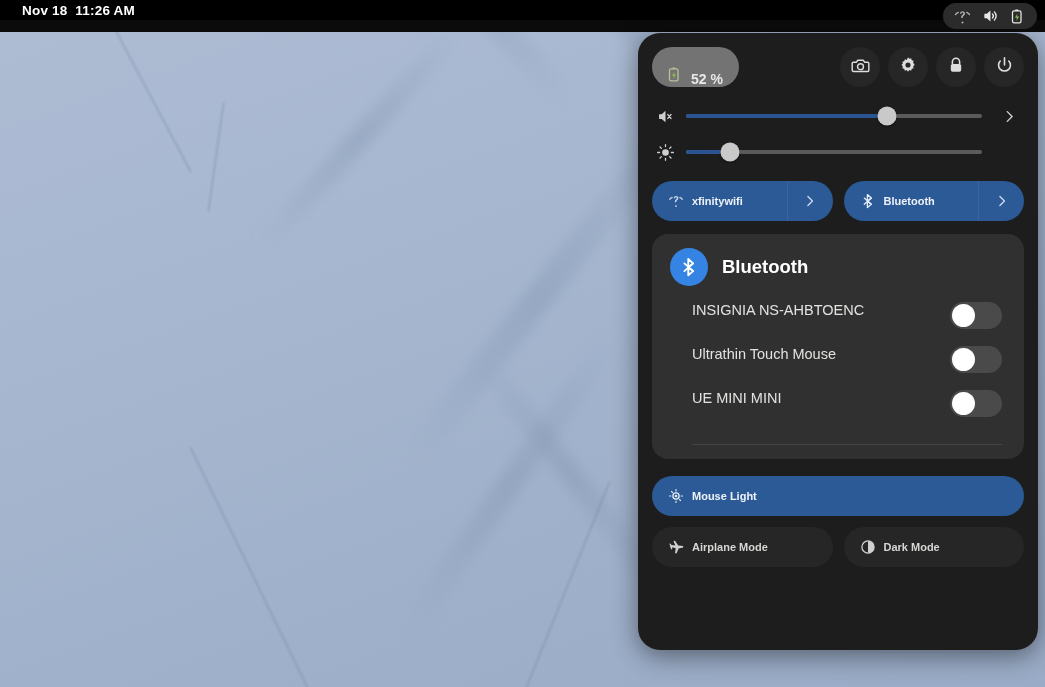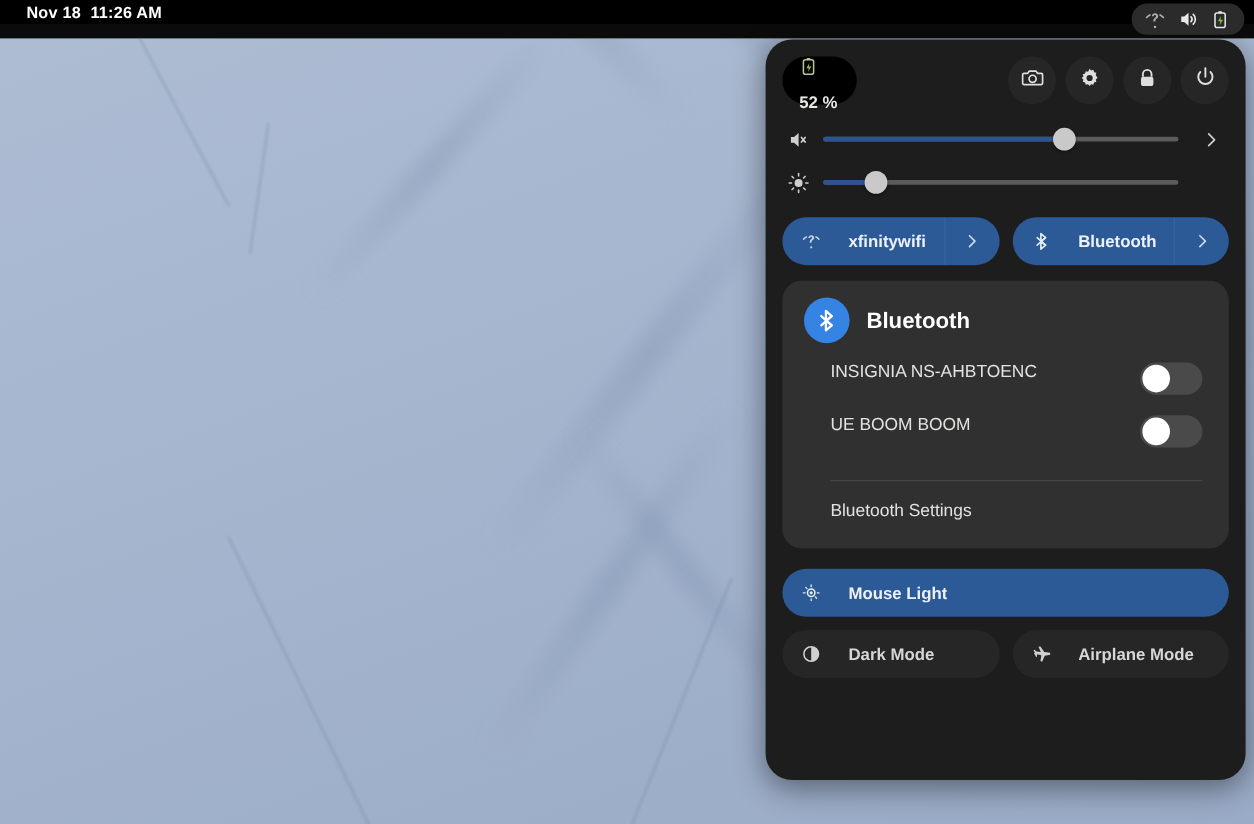--- a/index.html
+++ b/index.html
@@ -71,26 +71,25 @@
     z-index: 15;
   }
 
   
   #qs-header {
     display: flex; align-items: center;
     height: 42px;
     margin-bottom: 10px;
   }
   #battery-chip {
-    display: flex; align-items: flex-start; gap: 8px;
+    display: flex; align-items: flex-end; gap: 8px;
     height: 40px;
     padding: 0 16px 0 14px;
     border-radius: 20px;
-    background: #000000;
-    flex-direction: column;
+    background: #737373;
   }
   #battery-pct {
     color: #e8e8e6;
     font-size: 14px;
     font-weight: bold;
   }
   #qs-header-actions {
     margin-left: auto;
     display: flex; align-items: center; gap: 8px;
   }
@@ -155,23 +154,23 @@
     position: relative;
     overflow: hidden;
   }
   .tile.active { background: #2b5a96; }
   .tile .t-ic {
     width: 24px; display: flex; align-items: center;
     flex-shrink: 0;
   }
   .tile .t-label {
     color: #d6d6d4;
-    font-size: 14px;
+    font-size: 11px;
     font-weight: bold;
-    margin-left: 15px;
+    margin-left: 0;
     white-space: nowrap;
     overflow: hidden;
     text-overflow: ellipsis;
   }
   .tile.active .t-label { color: #eef2f8; }
   .tile .t-arrow {
     position: absolute;
     right: 0; top: 0; bottom: 0;
     width: 46px;
     display: flex; align-items: center; justify-content: center;
@@ -421,27 +420,30 @@
         </svg>
       </span>
       <span id="bt-card-title">Bluetooth</span>
     </div>
 
     <div class="bt-device">
       <span class="dev-name">INSIGNIA NS-AHBTOENC</span>
       <span class="sw"></span>
     </div>
     <div class="bt-device">
-      <span class="dev-name">UE BOOM BOOM</span>
+      <span class="dev-name">Ultrathin Touch Mouse</span>
       <span class="sw"></span>
     </div>
+    <div class="bt-device">
+      <span class="dev-name">UE MINI MINI</span>
+      <span class="sw"></span>
+    </div>
 
     <div id="bt-separator"></div>
 
-    <div id="bt-settings">Bluetooth Settings</div>
   </div>
 
   <div id="bottom-tiles">
     <div class="tile-row">
 
       <div class="tile active">
         <span class="t-ic">
           <svg width="16" height="16" viewBox="0 0 16 16">
             <circle cx="8" cy="8" r="3.1" stroke="#e4ecf7" stroke-width="1.3" fill="none"></circle>
             <circle cx="8" cy="8" r="1.3" fill="#e4ecf7"></circle>
@@ -455,32 +457,32 @@
             </g>
           </svg>
         </span>
         <span class="t-label">Mouse Light</span>
       </div>
     </div>
 
     <div class="tile-row">
       <div class="tile">
         <span class="t-ic">
+          <svg width="17" height="17" viewBox="0 0 16 16">
+            <path d="M14.2 6.6 L9.6 6.0 L6.6 1.6 L5.1 1.9 L6.9 6.0 L3.4 5.6 L2.0 4.2 L1.2 4.5 L2.3 6.8 L1.5 7.4 L2.4 8.1 L3.1 9.8 L3.9 9.6 L4.0 7.7 L7.3 8.6 L6.6 13.1 L8.0 13.7 L10.0 8.9 L14.3 8.1 Z" fill="#d0d0d0"></path>
+          </svg>
+        </span>
+        <span class="t-label">Airplane Mode</span>
+      </div>
+
+      <div class="tile">
+        <span class="t-ic">
           <svg width="16" height="16" viewBox="0 0 16 16">
             <circle cx="8" cy="8" r="6.1" stroke="#d0d0d0" stroke-width="1.3" fill="none"></circle>
             <path d="M8 1.9 A 6.1 6.1 0 0 1 8 14.1 Z" fill="#d0d0d0"></path>
           </svg>
         </span>
         <span class="t-label">Dark Mode</span>
       </div>
-
-      <div class="tile">
-        <span class="t-ic">
-          <svg width="17" height="17" viewBox="0 0 16 16">
-            <path d="M14.2 6.6 L9.6 6.0 L6.6 1.6 L5.1 1.9 L6.9 6.0 L3.4 5.6 L2.0 4.2 L1.2 4.5 L2.3 6.8 L1.5 7.4 L2.4 8.1 L3.1 9.8 L3.9 9.6 L4.0 7.7 L7.3 8.6 L6.6 13.1 L8.0 13.7 L10.0 8.9 L14.3 8.1 Z" fill="#d0d0d0"></path>
-          </svg>
-        </span>
-        <span class="t-label">Airplane Mode</span>
-      </div>
     </div>
   </div>
 
 </div>
 
 </body></html>

